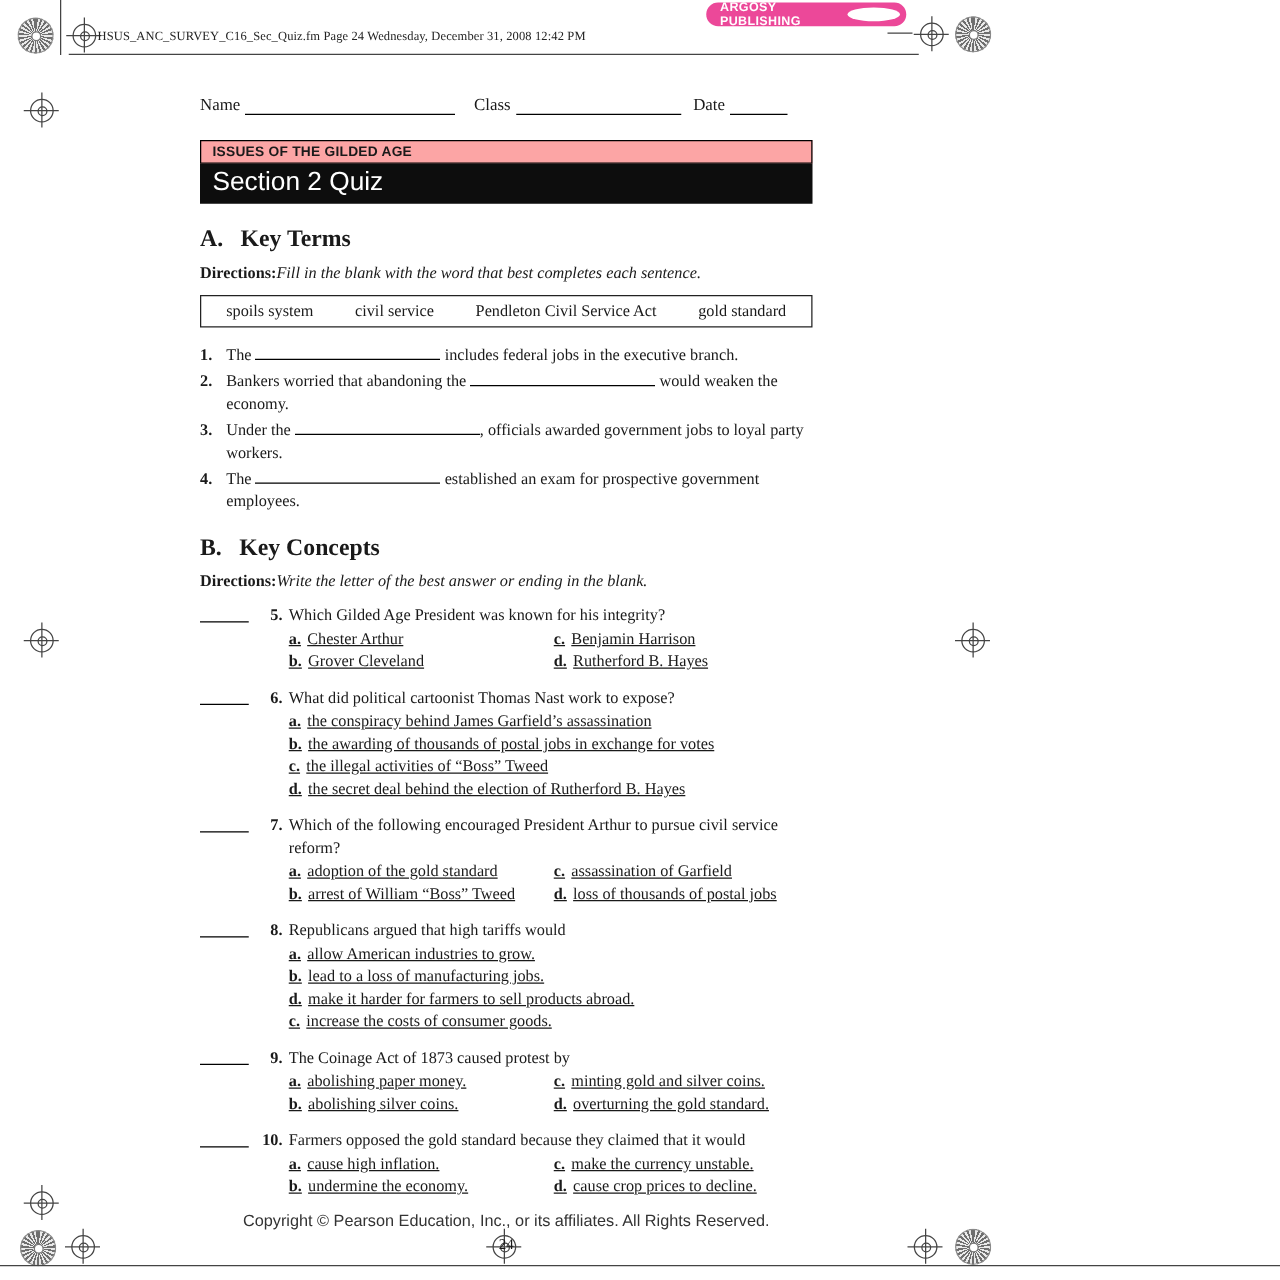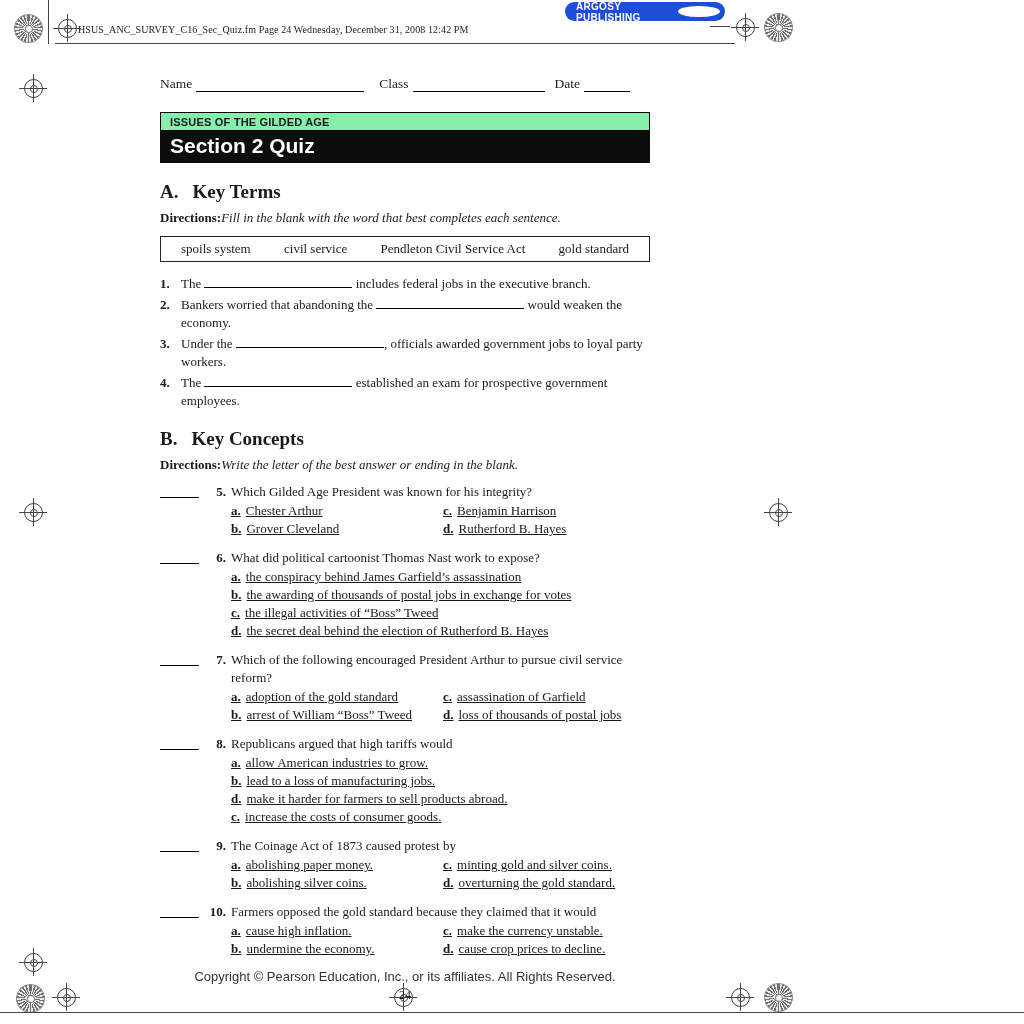--- a/index.html
+++ b/index.html
@@ -14,39 +14,39 @@
   .reg i { position:absolute; left:5px; top:5px; width:17px; height:17px; border:1px solid #444; border-radius:50%; }
   .reg i::after { content:""; position:absolute; left:50%; top:50%; width:6px; height:6px; margin:-4px 0 0 -4px; border:1px solid #444; border-radius:50%; }
   .sunburst { position:absolute; width:29px; height:29px; border-radius:50%; background-color:#9a9a9a;
               background-image:repeating-conic-gradient(#6f6f6f 0deg 8deg, #e9e9e9 8deg 16deg);
               box-shadow:inset 0 0 0 1px #8a8a8a; }
   .sunburst::after { content:""; position:absolute; left:50%; top:50%; width:8px; height:8px; margin:-4px 0 0 -4px;
                      background:#fff; border:1px solid #777; border-radius:50%; box-sizing:border-box; }
 
   .file-info { position:absolute; left:78px; top:24px; font-size:10px; color:#222; letter-spacing:0.1px; }
 
-  .badge { position:absolute; left:565px; top:2px; width:160px; height:19px; background:#1d4ed8; border-radius:10px;
+  .badge { position:absolute; left:565px; top:2px; width:160px; height:19px; background:#ec4899; border-radius:10px;
            display:flex; align-items:center; justify-content:space-between; padding:0 5px 0 11px; box-sizing:border-box; }
   .badge-label { color:#fff; font-family:"Liberation Sans", sans-serif; font-weight:bold; font-size:10px; letter-spacing:0.3px; }
   .badge-oval { width:46px; height:11px; background:#fff; border-radius:50%; }
 
   
   .content { position:absolute; left:160px; top:76px; width:490px; }
 
   .id-line { display:flex; align-items:flex-end; font-size:13.5px; margin-bottom:20px; }
   .lbl { margin-right:4px; }
   .blank { display:inline-block; border-bottom:1px solid #000; height:13px; }
   .name-blank  { width:168px; margin-right:15px; }
   .class-blank { width:132px; margin-right:10px; }
   .date-blank  { width:46px; }
 
-  .eyebrow-bar { background:#86efac; border:1px solid #000; font-family:"Liberation Sans", sans-serif;
+  .eyebrow-bar { background:#fca5a5; border:1px solid #000; font-family:"Liberation Sans", sans-serif;
                  font-weight:bold; font-size:11px; padding:3px 0 2px 9px; letter-spacing:0.2px; box-sizing:border-box; }
   .title-bar { background:#0d0d0d; color:#fff; font-family:"Liberation Sans", sans-serif;
-               font-weight:bold; font-size:21px; padding:3px 0 5px 10px; }
+               font-weight:normal; font-size:21px; padding:3px 0 5px 10px; }
 
   .sec-head { margin-top:18px; font-weight:bold; font-size:19px; }
   .sec-letter { margin-right:14px; }
   .directions { margin-top:7px; font-size:13px; }
   .directions b { margin-right:0; }
   .directions i { font-style:italic; }
 
   .word-bank { margin-top:10px; border:1px solid #222; padding:4px 20px; display:flex;
                justify-content:space-between; font-size:13px; }
 

